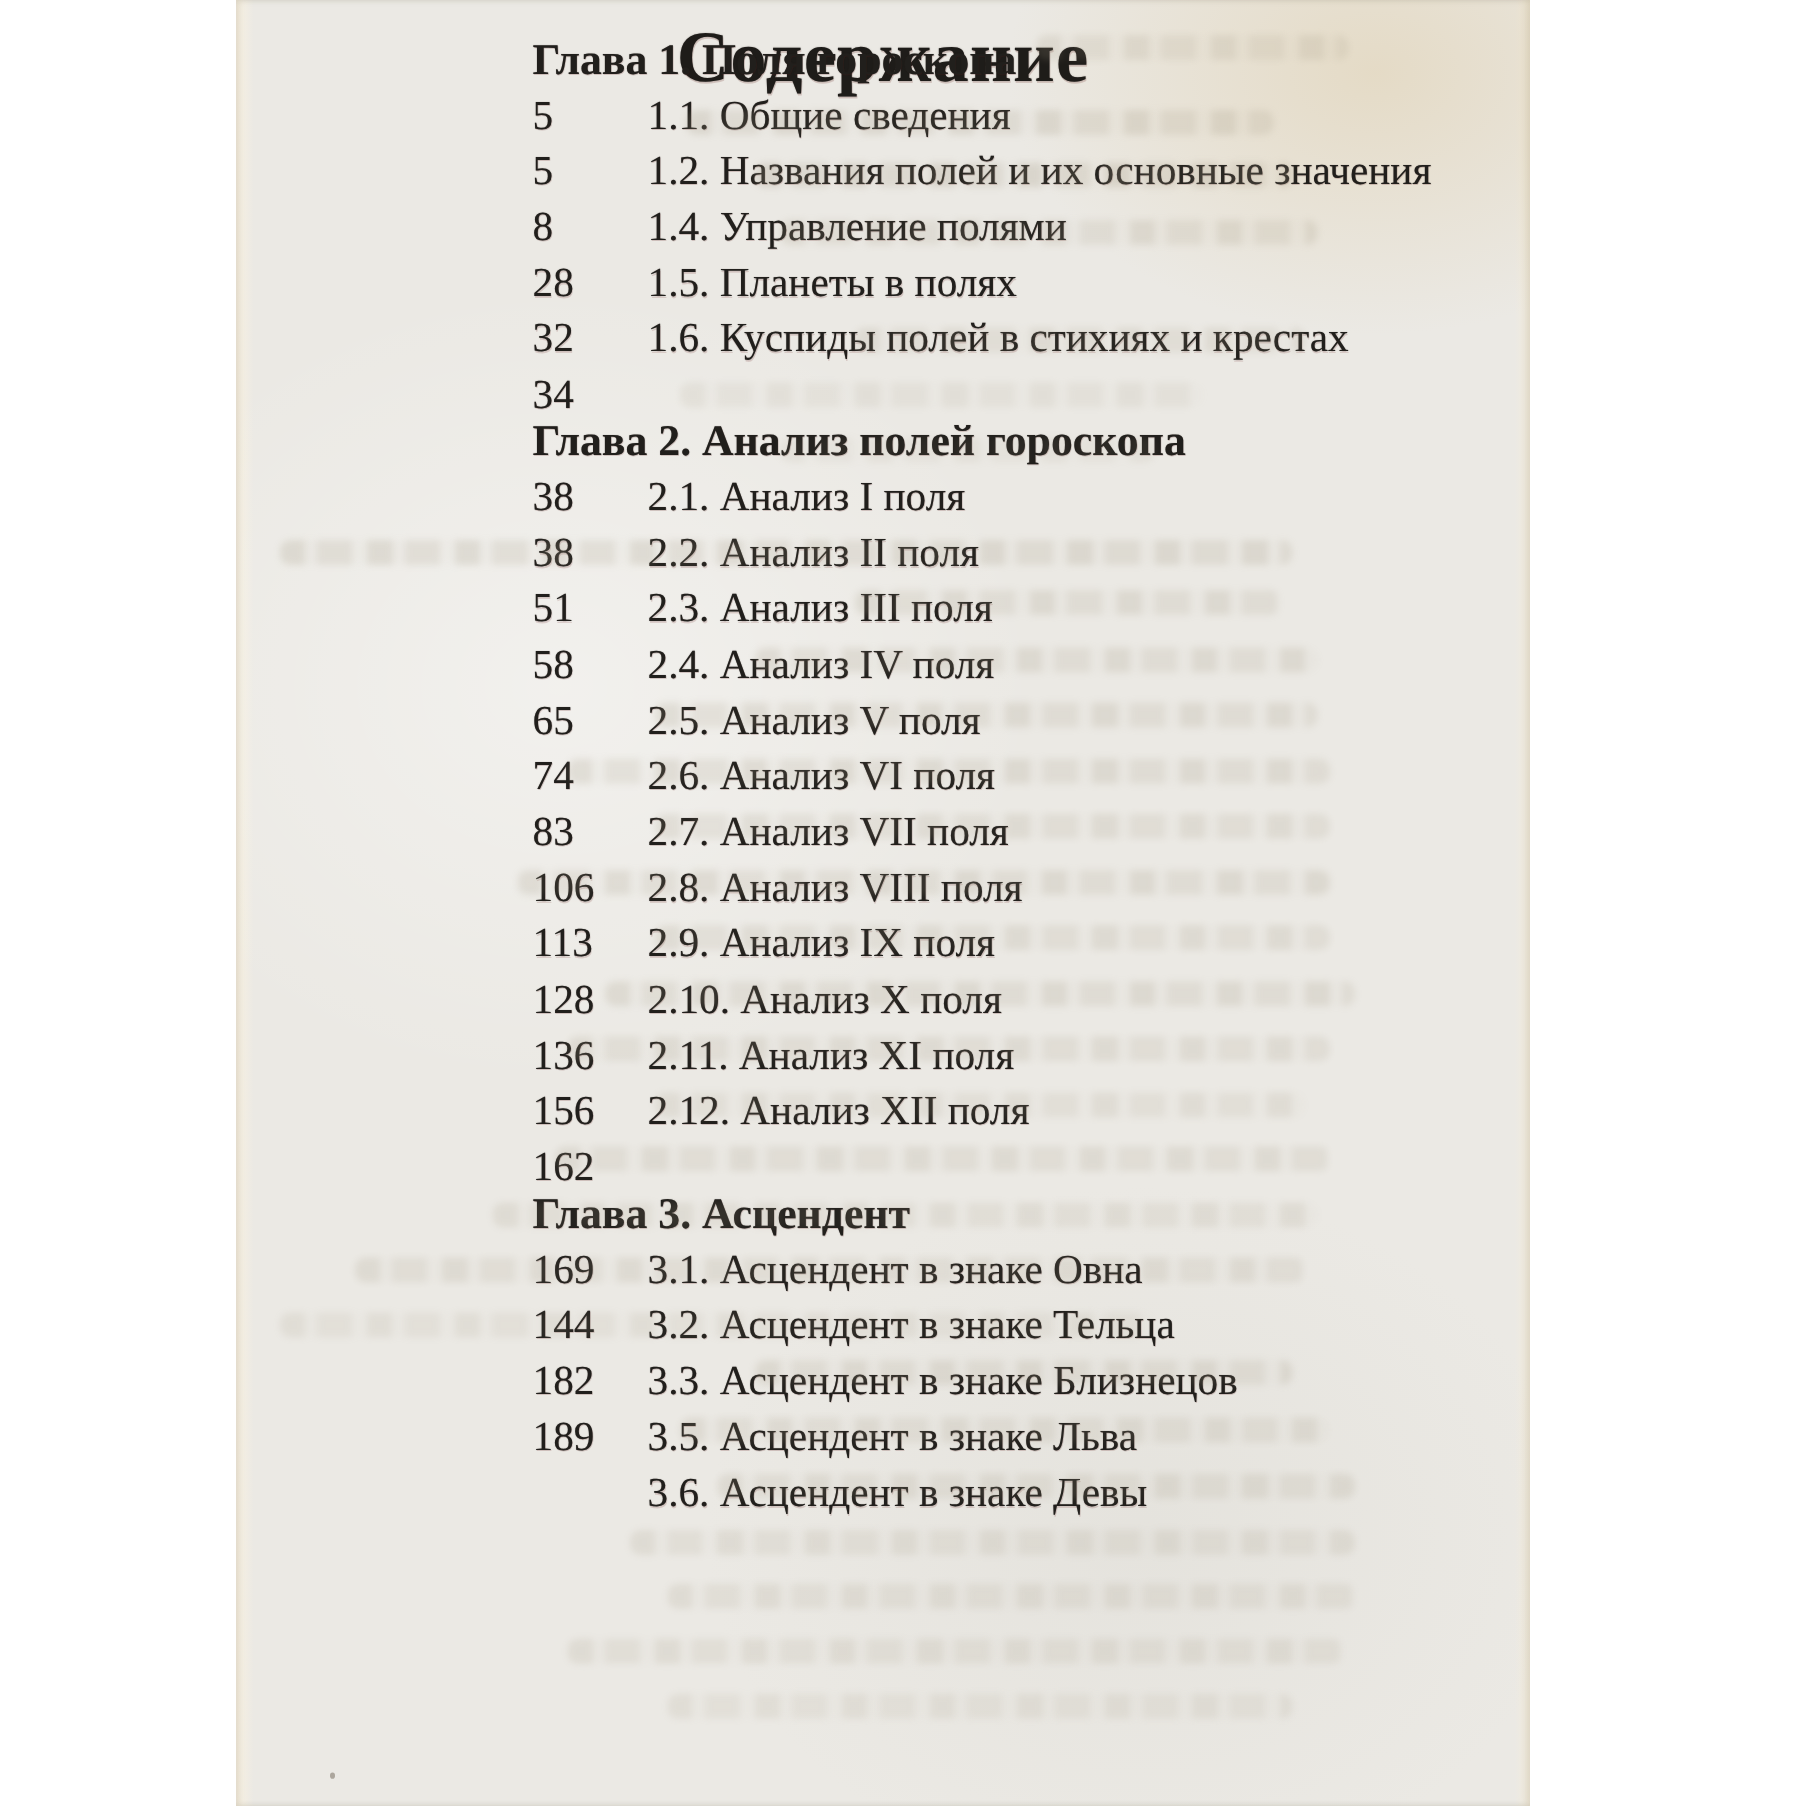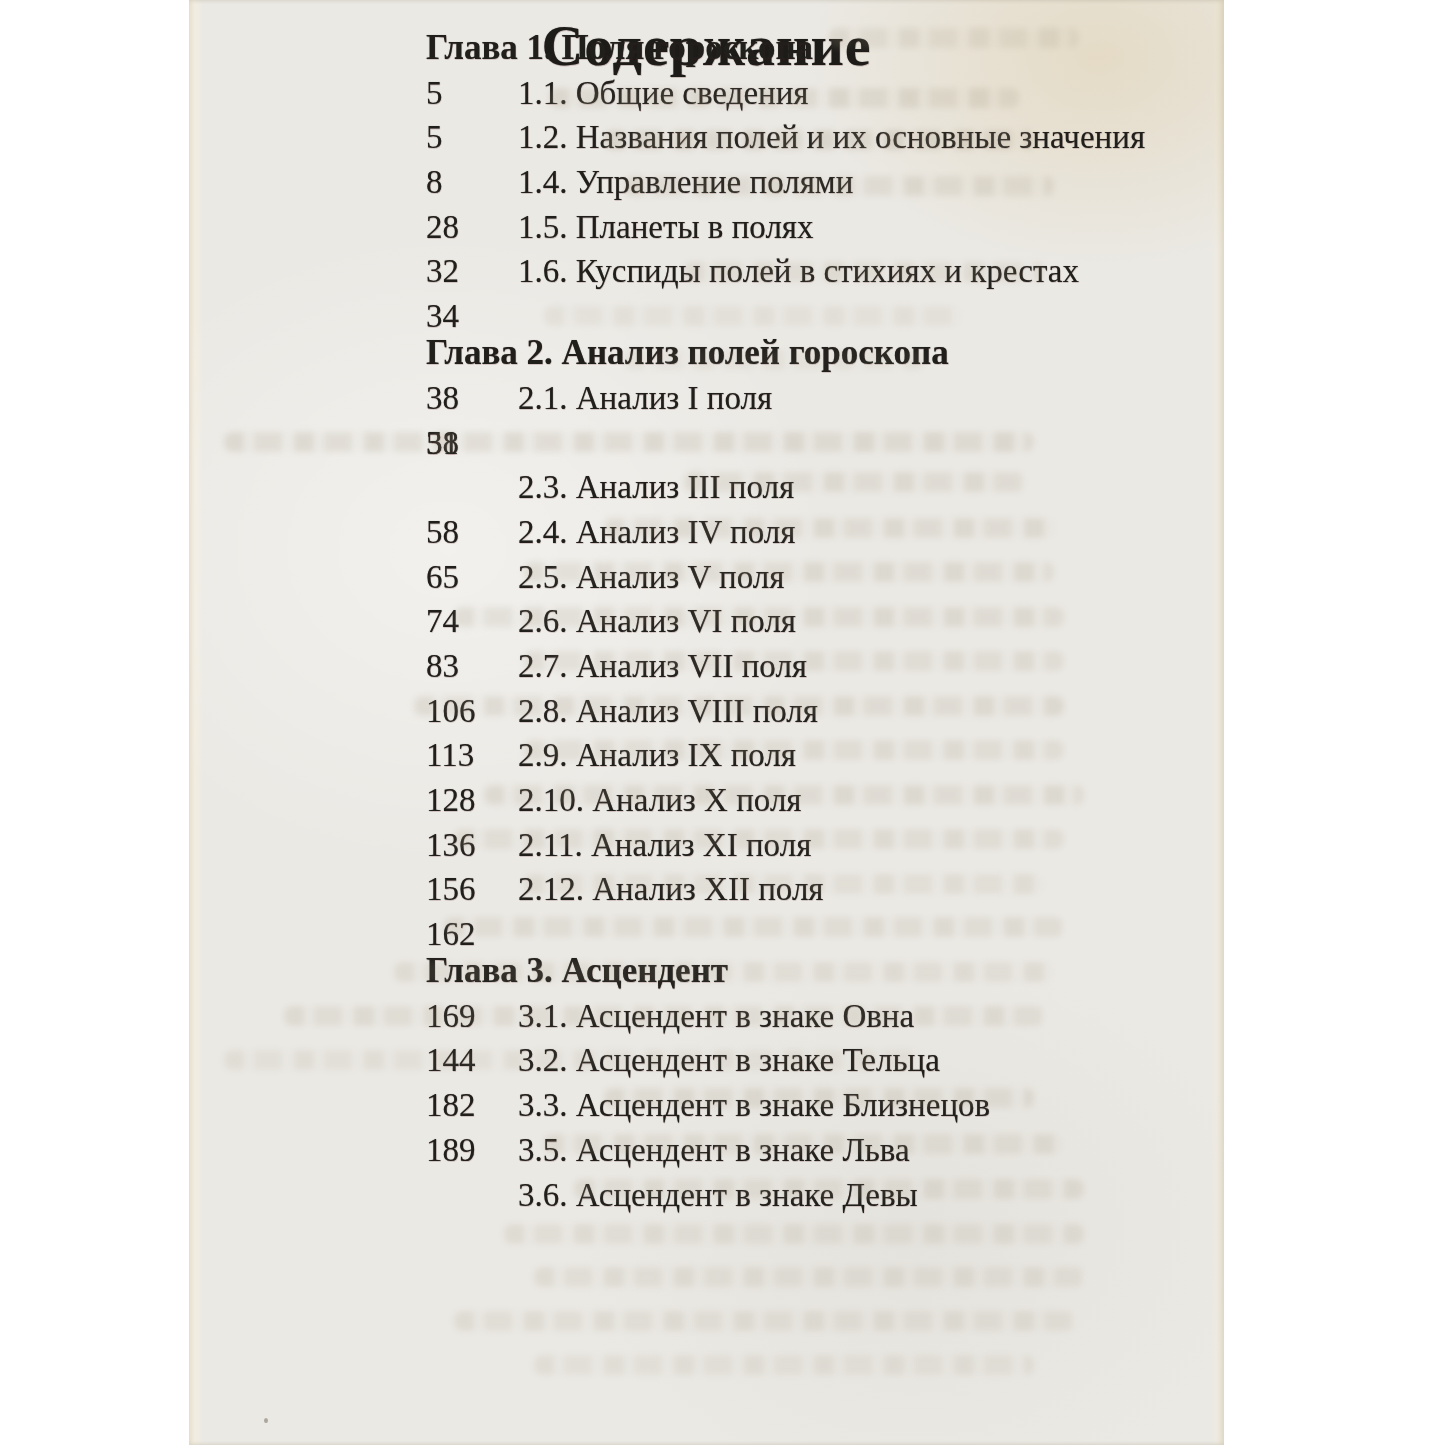--- a/index.html
+++ b/index.html
@@ -140,20 +140,21 @@
         <div class="toc-section">
           <div class="row heading">
             <span class="label">Глава 2. Анализ полей гороскопа</span>
             <span class="pagenum">38</span>
           </div>
           <div class="row item">
             <span class="label">2.1. Анализ I поля</span>
             <span class="pagenum">38</span>
           </div>
           <div class="row item">
+            <span class="label">2.2. Анализ II поля</span>
             <span class="pagenum">51</span>
           </div>
           <div class="row item">
             <span class="label">2.3. Анализ III поля</span>
             <span class="pagenum">58</span>
           </div>
           <div class="row item">
             <span class="label">2.4. Анализ IV поля</span>
             <span class="pagenum">65</span>
           </div>

